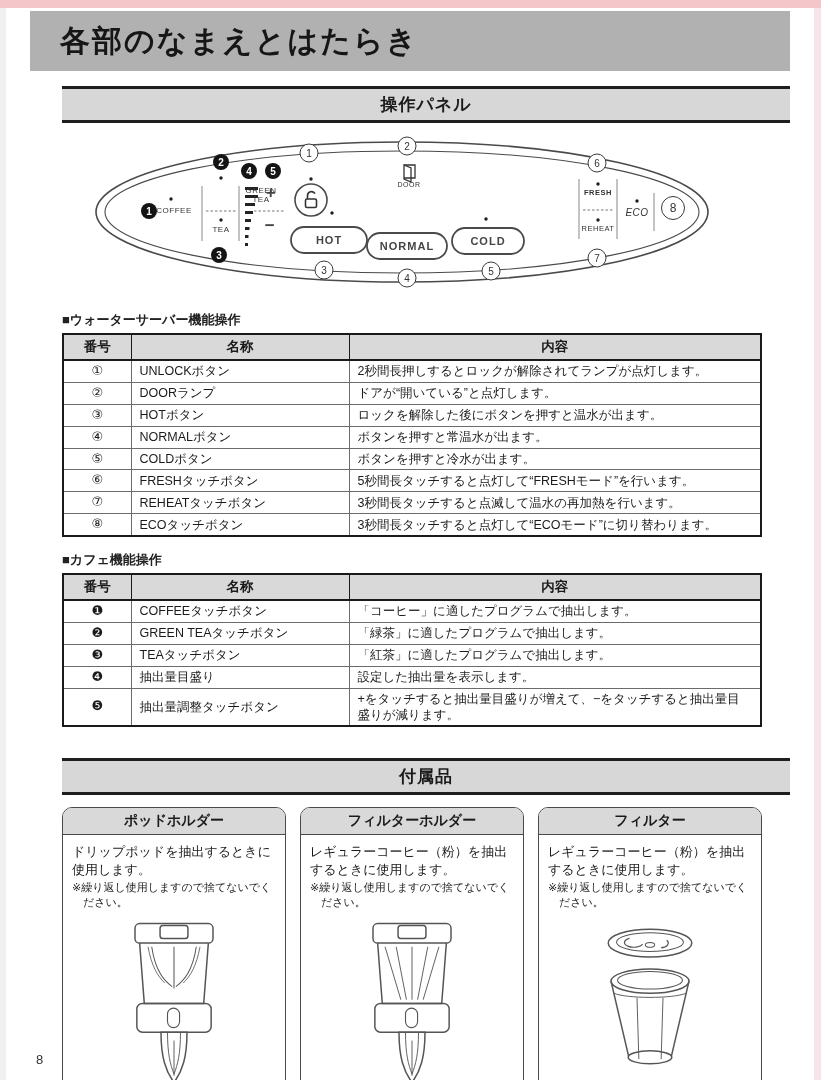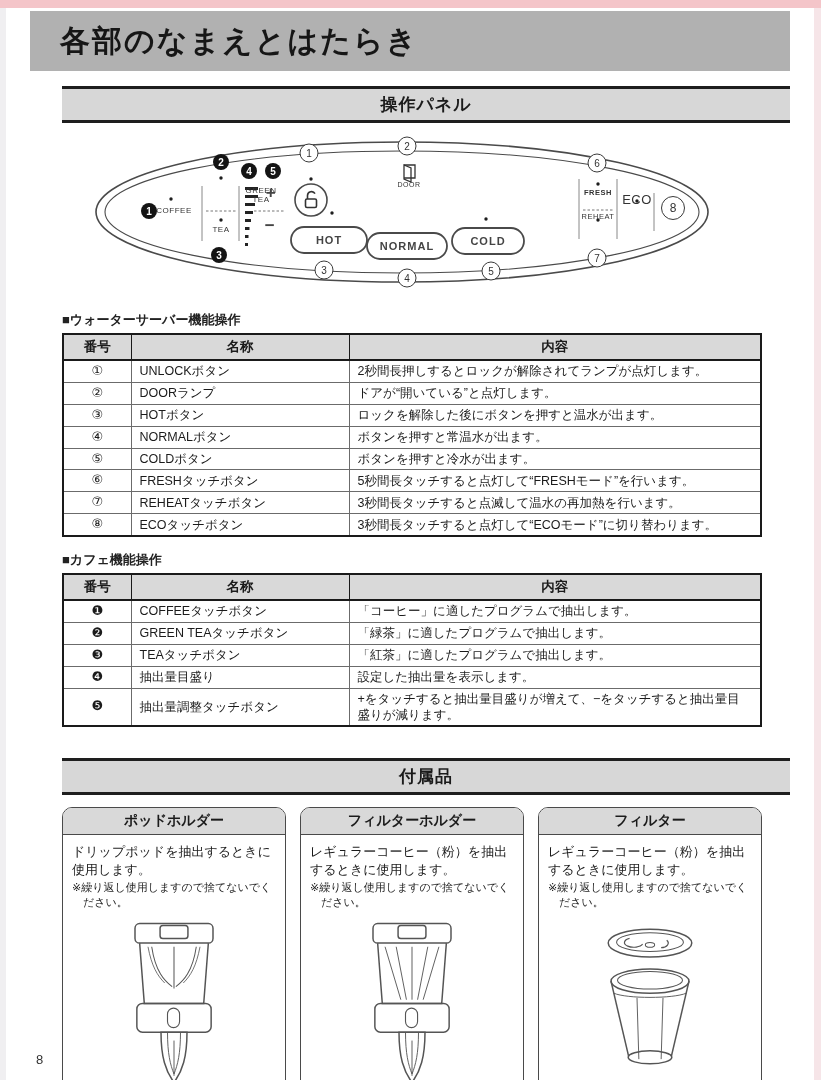--- a/index.html
+++ b/index.html
@@ -144,22 +144,22 @@
     <span class="plabel" style="left:159px;top:66px;margin-left:40px;">GREEN
 TEA</span>
     <span class="plabel" style="left:159px;top:101px;">TEA</span>
     <span class="plabel pm" style="left:209px;top:64px;">+</span>
     <span class="plabel pm" style="left:208px;top:97px;">−</span>
     <span class="plabel" style="left:347px;top:56px;font-size:7px;">DOOR</span>
     <span class="plabel btn" style="left:267px;top:111px;">HOT</span>
     <span class="plabel btn" style="left:345px;top:117px;">NORMAL</span>
     <span class="plabel btn" style="left:426px;top:112px;">COLD</span>
     <span class="plabel" style="left:536px;top:64px;font-size:7.5px;font-weight:bold;">FRESH</span>
-    <span class="plabel" style="left:536px;top:88px;font-size:7.5px;text-align:right;">REHEAT</span>
-    <span class="plabel" style="left:575px;top:71px;font-size:13px;">ECO</span>
+    <span class="plabel" style="left:536px;top:100px;font-size:7.5px;text-align:right;">REHEAT</span>
+    <span class="plabel" style="left:575px;top:84px;font-size:10px;font-style:italic;">ECO</span>
 
     <span class="wbadge" style="left:247px;top:24px;">1</span>
     <span class="wbadge" style="left:345px;top:17px;">2</span>
     <span class="wbadge" style="left:262px;top:141px;">3</span>
     <span class="wbadge" style="left:345px;top:149px;">4</span>
     <span class="wbadge" style="left:429px;top:142px;">5</span>
     <span class="wbadge" style="left:535px;top:34px;">6</span>
     <span class="wbadge" style="left:535px;top:129px;">7</span>
     <span class="wbadge big" style="left:611px;top:79px;">8</span>
 

